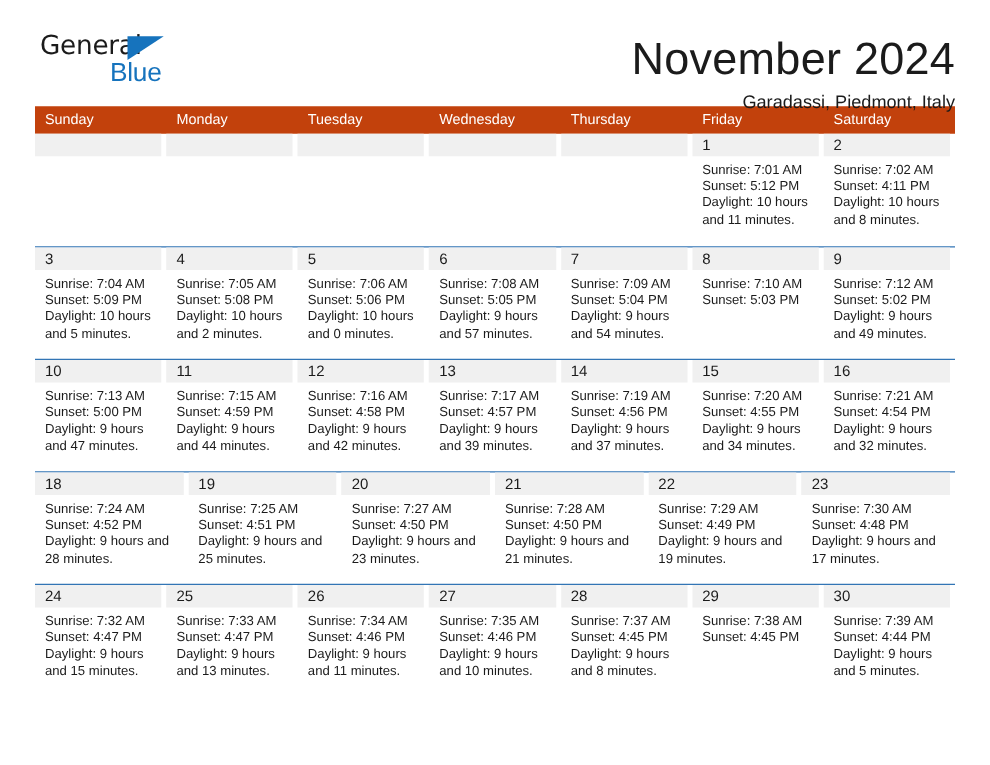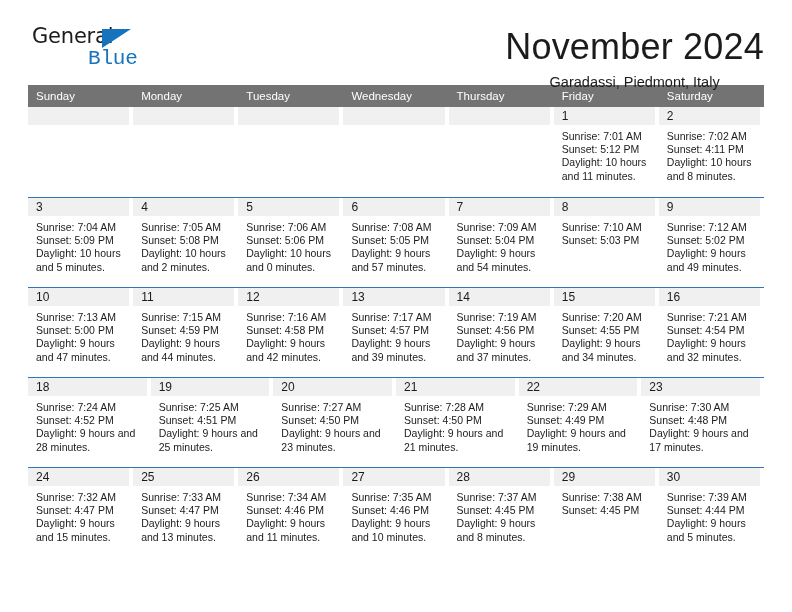--- a/index.html
+++ b/index.html
@@ -56,50 +56,49 @@
     border-left: 29px solid #1673bd;
     border-bottom: 19px solid transparent;
   }
   .logo-blue {
     position: absolute;
     left: 60px;
     top: 22px;
     font-size: 21px;
     letter-spacing: -0.2px;
     color: #1673bd;
-    font-family: Liberation Mono, monospace;
+    font-family: Liberation Sans, sans-serif;
   }
 
   .title-block {
     text-align: right;
     padding-top: 0px;
   }
   .cal-title {
     font-size: 36px;
     font-weight: normal;
     color: #1b1b1b;
     line-height: 1.15;
     letter-spacing: 0.2px;
   }
   .cal-subtitle {
     font-size: 14.5px;
     color: #1b1b1b;
     margin-top: 7px;
     line-height: 1.2;
-    text-align: center;
   }
 
   
   .calendar {
     margin-top: 9px;
     width: 736px;
   }
   .weekdays {
     display: flex;
-    background: #737373;
+    background: #c2410c;
     height: 22px;
   }
   .weekday {
     flex: 1 1 0;
     color: #ffffff;
     font-size: 11.5px;
     line-height: 22px;
     padding-left: 8px;
     box-sizing: border-box;
     white-space: nowrap;

